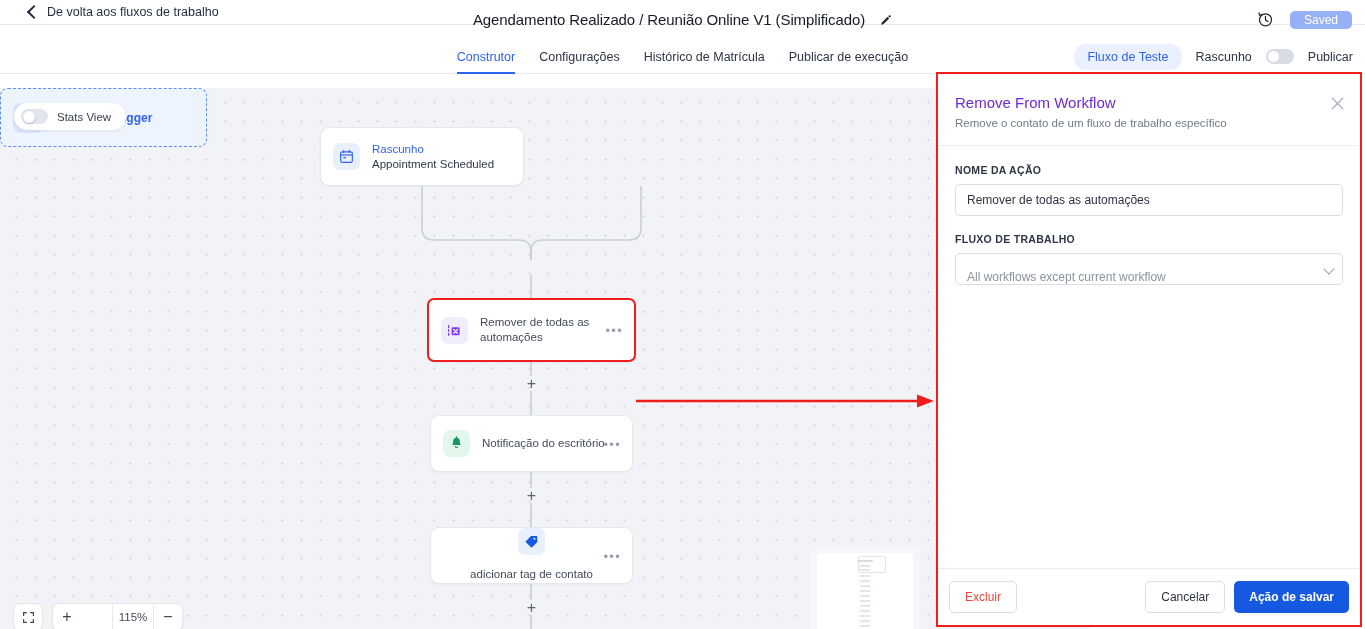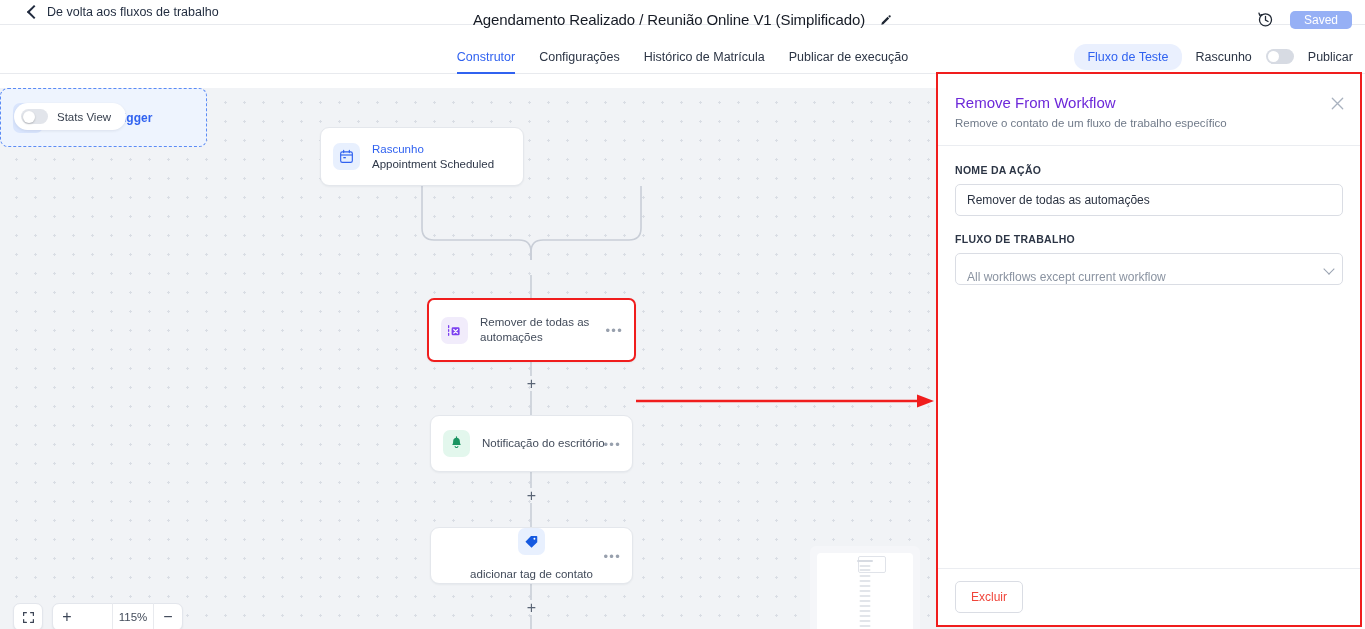--- a/index.html
+++ b/index.html
@@ -236,21 +236,21 @@
     display: flex; align-items: center; cursor: pointer; background: #fff;
   }
   .select-caret {
     position: absolute; right: 10px; top: 12px;
     width: 8px; height: 8px; border-right: 1.3px solid #9aa3b1;
     border-bottom: 1.3px solid #9aa3b1; transform: rotate(45deg);
   }
   .panel-foot {
     border-top: 1px solid #ebedf1; height: 57px;
     display: flex; align-items: center; justify-content: space-between;
-    padding: 0 17px;
+    padding: 0 11px;
   }
   .btn {
     font-size: 12px; border-radius: 5px; cursor: pointer;
     font-family: "Liberation Sans", sans-serif;
   }
   .btn-delete {
     background: #fff; border: 1px solid #dadde4; color: #f0453a;
     padding: 8px 15px;
   }
   .btn-cancel {
@@ -452,14 +452,18 @@
     <div class="field-gap"></div>
     <div class="field-label">FLUXO DE TRABALHO</div>
     <div class="select-wrap">
       <div class="select-input">All workflows except current workflow</div>
       <span class="select-caret"></span>
     </div>
   </div>
 
   <div class="panel-foot">
     <button class="btn btn-delete">Excluir</button>
+    <span class="foot-right">
+      <button class="btn btn-cancel">Cancelar</button>
+      <button class="btn btn-save">Ação de salvar</button>
+    </span>
   </div>
 </div>
 
 </body></html>

